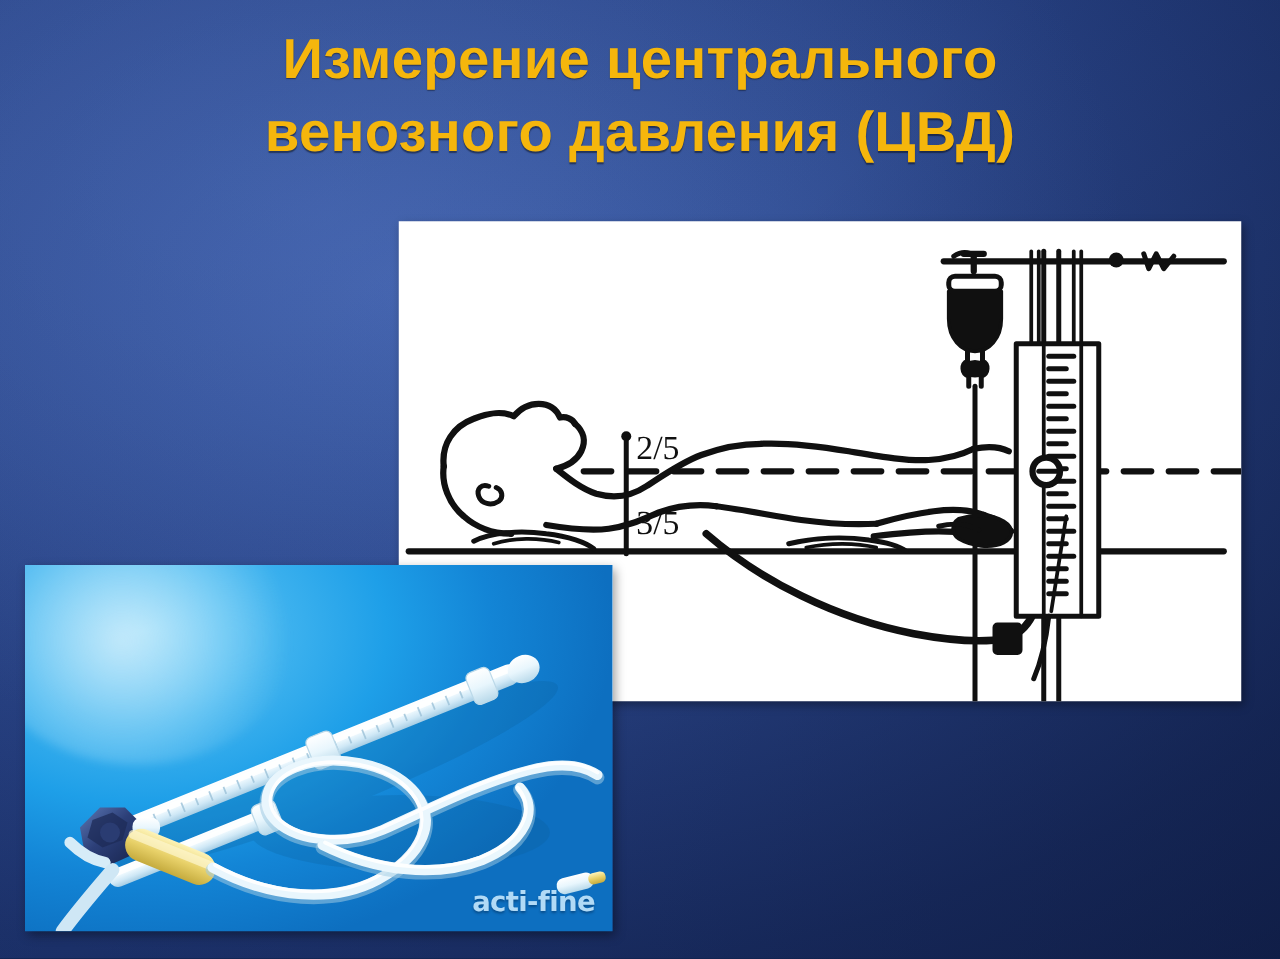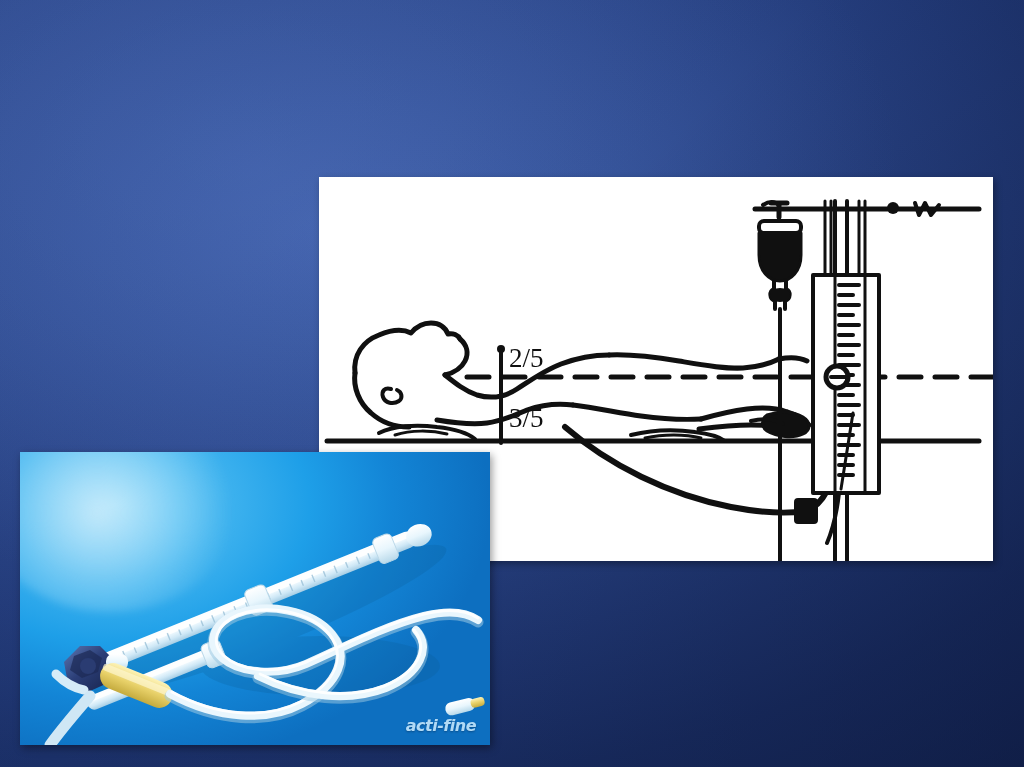--- a/index.html
+++ b/index.html
@@ -83,34 +83,35 @@
     filter: blur(4px);
   }
   .photo svg { position: absolute; inset: 0; }
   .watermark {
     position: absolute;
     right: 14px;
     bottom: 10px;
     color: #bfe4fb;
     font-family: "DejaVu Sans", sans-serif;
     font-weight: bold;
-    font-style: italic;
-    font-size: 16px;
+    font-size: 22px;
     letter-spacing: -0.5px;
     opacity: 0.92;
     text-shadow: 0 1px 2px rgba(0,40,80,0.5);
   }
 </style>
 </head>
 <body>
 
 <div id="slide">
 
   <div class="vignette"></div>
 
+  <div class="title">Измерение центрального
+венозного давления (ЦВД)</div>
 
   <div class="diagram-panel">
     <svg width="674" height="385" viewBox="0 0 674 385">
 
       <g fill="none" stroke="#101010" stroke-linecap="round" stroke-linejoin="round">
 
         <path d="M 8 264 L 660 264" stroke-width="5"></path>
 
         <path d="M 36 196 C 34 178 44 164 60 158 C 72 153 84 152 92 156
                  C 97 150 104 146 112 146 C 120 146 126 150 129 157

